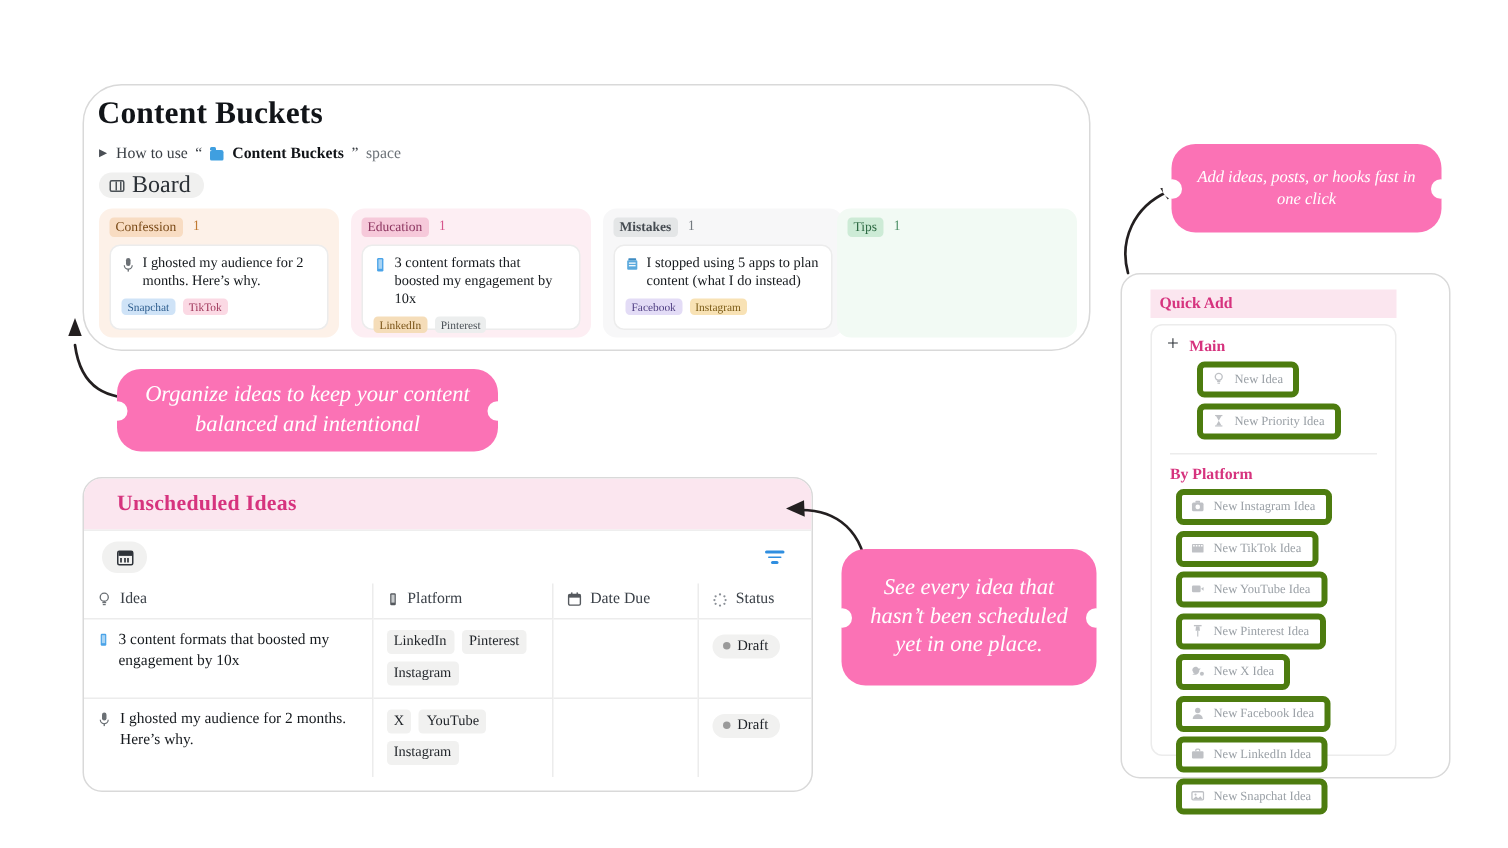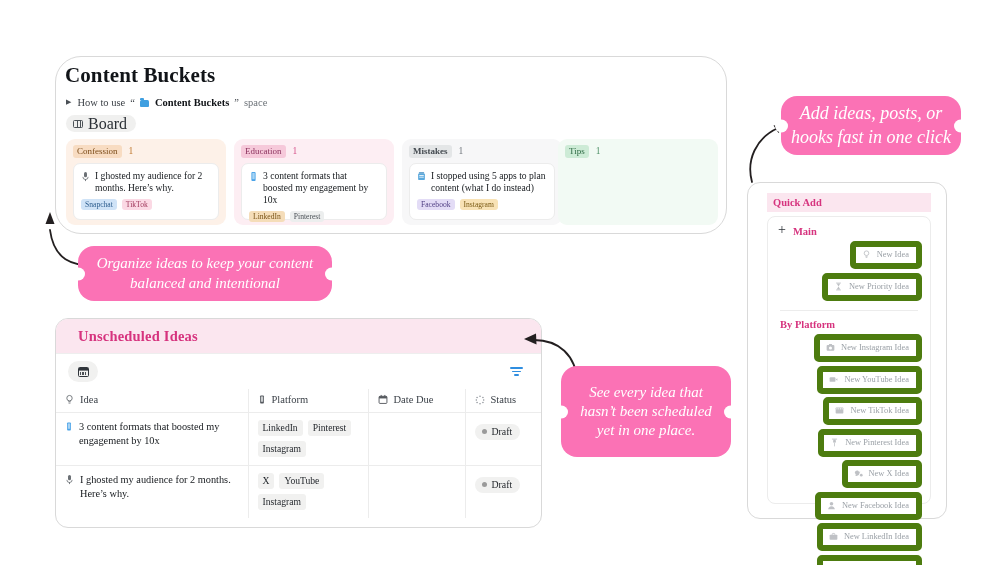--- a/index.html
+++ b/index.html
@@ -310,24 +310,23 @@
     width: 5px; height: 5px;
     border-radius: 50%;
     background: #9a9a9a;
     display: inline-block;
   }
 
   
   #quickadd-panel {
     left: 747px;
     top: 182px;
-    width: 200px;
+    width: 220px;
     height: 337px;
     border-radius: 13px;
-    text-align: right;
   }
   #qa-title-bar {
     position: absolute;
     left: 19px;
     top: 10px;
     width: 164px;
     height: 19px;
     background: #fbe6ef;
     display: flex;
     align-items: center;
@@ -366,21 +365,21 @@
   .qa-section-title {
     font-size: 10.5px;
     font-weight: 700;
     color: #d6337e;
   }
   .qa-section-title.plain-head { margin-left: 2px; }
   .qa-btn {
     display: inline-flex;
     align-items: center;
     gap: 6px;
-    border: 6px solid #4d7c0f;
+    border: 4px solid #4d7c0f;
     border-radius: 5px;
     padding: 3px 7px 4px 6px;
     margin: 0 0 3.5px 22px;
     font-size: 8.4px;
     color: #9aa0a6;
     background: #fff;
     white-space: nowrap;
   }
   .qa-btn.platform { margin-left: 8px; }
   .qa-divider {
@@ -406,21 +405,21 @@
     display: flex;
     align-items: center;
     justify-content: center;
     line-height: 1.28;
     box-sizing: border-box;
     padding: 6px 10px;
   }
   #callout-quickadd {
     left: 781px; top: 96px;
     width: 180px; height: 59px;
-    font-size: 18px;
+    font-size: 11px;
   }
   #callout-buckets {
     left: 78px; top: 246px;
     width: 254px; height: 55px;
     font-size: 15px;
   }
   #callout-unscheduled {
     left: 561px; top: 366px;
     width: 170px; height: 91px;
     font-size: 15px;
@@ -706,41 +705,41 @@
       <svg class="qa-ico" viewBox="0 0 14 14">
         <rect x="1" y="3.2" width="12" height="9" rx="1.6" fill="#8b9097"></rect>
         <rect x="4.6" y="1.4" width="4.8" height="2" rx=".6" fill="#8b9097"></rect>
         <circle cx="7" cy="7.7" r="2.4" fill="#ffffff"></circle>
       </svg>
       <span>New Instagram Idea</span>
     </span></div>
 
     <div><span class="qa-btn platform">
       <svg class="qa-ico" viewBox="0 0 14 14">
-        <rect x="1" y="3.6" width="9" height="7" rx="1.3" fill="#8b9097"></rect>
-        <path d="M10.4 7 13 5.1v4z" fill="#8b9097"></path>
-      </svg>
-      <span>New YouTube Idea</span>
-    </span></div>
-
-    <div><span class="qa-btn platform">
-      <svg class="qa-ico" viewBox="0 0 14 14">
         <rect x="1" y="2.5" width="12" height="9" rx="1" fill="#8b9097"></rect>
         <g fill="#ffffff">
               <rect x="2.2" y="3.6" width="1.6" height="1.6"></rect>
               <rect x="5" y="3.6" width="1.6" height="1.6"></rect>
               <rect x="7.8" y="3.6" width="1.6" height="1.6"></rect>
               <rect x="10.4" y="3.6" width="1.6" height="1.6"></rect>
             </g>
       </svg>
       <span>New TikTok Idea</span>
     </span></div>
 
     <div><span class="qa-btn platform">
       <svg class="qa-ico" viewBox="0 0 14 14">
+        <rect x="1" y="3.6" width="9" height="7" rx="1.3" fill="#8b9097"></rect>
+        <path d="M10.4 7 13 5.1v4z" fill="#8b9097"></path>
+      </svg>
+      <span>New YouTube Idea</span>
+    </span></div>
+
+    <div><span class="qa-btn platform">
+      <svg class="qa-ico" viewBox="0 0 14 14">
         <rect x="3" y="1" width="8" height="1.4" fill="#8b9097"></rect>
         <path d="M5.2 2.4h3.6l.5 4.6H4.7z" fill="#8b9097"></path>
         <rect x="6.4" y="7" width="1.2" height="6" fill="#8b9097"></rect>
       </svg>
       <span>New Pinterest Idea</span>
     </span></div>
 
     <div><span class="qa-btn platform">
       <svg class="qa-ico" viewBox="0 0 14 14">
         <path d="M1.5 5.5c0-1.8 1.5-3.2 3.3-3.2 1.3 0 2.4.7 2.9 1.8h2.4L8.6 5.9c.1 2.6-1.9 4.8-4.6 4.8-1 0-2-.3-2.8-.9.9.1 1.9-.2 2.6-.8-1 0-1.8-.7-2-1.5.3.1.6.1.9 0-1-.3-1.6-1.3-1.4-2.3.3.2.6.3 1 .3z" fill="#8b9097"></path>

